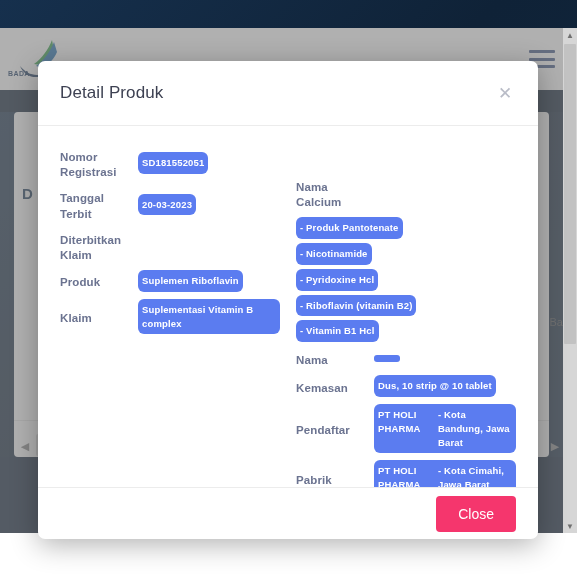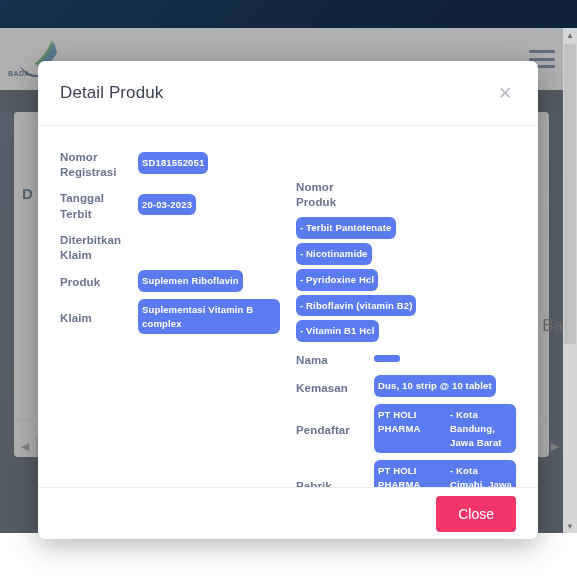--- a/index.html
+++ b/index.html
@@ -19,21 +19,21 @@
   .bpom-text{position:absolute;left:8px;top:70px;font-size:7px;font-weight:bold;color:#13335c;letter-spacing:.4px;}
   .hamburger{position:absolute;right:22px;top:50px;width:26px;height:18px;display:flex;flex-direction:column;justify-content:space-between;}
   .hamburger span{display:block;height:3px;background:#3b5284;border-radius:1px;}
   .bg-darkband{position:absolute;left:0;top:90px;width:563px;height:22px;background:#0c1f33;}
   .bg-card{position:absolute;left:14px;top:112px;width:535px;height:345px;background:#ffffff;border-radius:4px;}
   .bg-card-line{position:absolute;left:14px;top:420px;width:535px;height:1px;background:#e8e8e8;}
   .pager{position:absolute;top:437px;width:18px;height:18px;color:#8a8a8a;font-size:11px;display:flex;align-items:center;justify-content:center;}
   .pager.left{left:16px;}
   .pager.right{left:546px;}
   .pager-box{position:absolute;left:36px;top:434px;width:22px;height:22px;background:#d8d8d8;border-radius:2px;}
-  .bg-fragment{position:absolute;right:14px;top:316px;font-size:17px;color:#555;}
+  .bg-fragment{position:absolute;right:14px;top:316px;font-size:11px;color:#555;}
   .bg-d{position:absolute;left:22px;top:185px;font-size:15px;color:#1b3a5c;font-weight:bold;}
   .bg-footer{position:absolute;left:0;top:457px;width:563px;height:76px;background:#0e2138;}
 
   
   .scrollbar{position:absolute;right:0;top:28px;width:14px;height:505px;background:#d6d6d6;}
   .sb-arrow{position:absolute;left:0;width:14px;height:14px;display:flex;align-items:center;justify-content:center;color:#6f6f6f;font-size:8px;background:#d6d6d6;}
   .sb-arrow.up{top:0;}
   .sb-arrow.down{bottom:0;}
   .sb-thumb{position:absolute;left:1px;top:16px;width:12px;height:300px;background:#c2c2c2;border-radius:1px;}
 
@@ -63,21 +63,21 @@
   .row{display:flex;align-items:center;margin-bottom:7px;}
   .row .lbl{width:78px;flex:none;font-size:11.5px;font-weight:bold;color:#6b7390;
     line-height:1.32;padding-top:4px;letter-spacing:.1px;}
   .row .val{flex:1;display:flex;flex-direction:column;align-items:flex-start;gap:4px;}
 
   .badge{display:inline-block;background:#5b7cf0;color:#ffffff;border-radius:6px;
     padding:4px 4px;font-size:9.5px;font-weight:bold;line-height:1.45;letter-spacing:.15px;
     max-width:100%;box-sizing:border-box;}
   .badge.block{display:block;width:100%;}
   .badge.dash{padding:3px 11px;font-size:9px;}
-  .badge.two{display:flex;gap:20px;width:100%;}
+  .badge.two{display:flex;gap:8px;width:100%;}
   .badge.two .b-name{width:52px;flex:none;}
   .badge.two .b-loc{flex:1;}
 
   .spacer-pad{padding-top:2px;}
 </style>
 </head>
 <body>
 
 <div id="screen">
 
@@ -150,25 +150,25 @@
             <div class="row">
               <div class="lbl">Klaim</div>
               <div class="val">
                 <span class="badge block">Suplementasi Vitamin B complex</span>
               </div>
             </div>
           </div>
         <div class="col right spacer-pad">
             <div style="height: 28px;"></div>
             <div class="row">
-              <div class="lbl">Nomor Produk</div>
-            </div>
-            <div class="row">
-              <div class="val">
-                <span class="badge">- Terbit Pantotenate</span>
+              <div class="lbl">Nama Calcium</div>
+            </div>
+            <div class="row">
+              <div class="val">
+                <span class="badge">- Produk Pantotenate</span>
                 <span class="badge">- Nicotinamide</span>
                 <span class="badge">- Pyridoxine Hcl</span>
                 <span class="badge">- Riboflavin (vitamin B2)</span>
                 <span class="badge">- Vitamin B1 Hcl</span>
               </div>
             </div>
             <div class="row">
               <div class="lbl">Nama</div>
               <div class="val">
                 <span class="badge dash" style="width: 26px; height: 7px; padding: 0px; border-radius: 3px;"></span>

